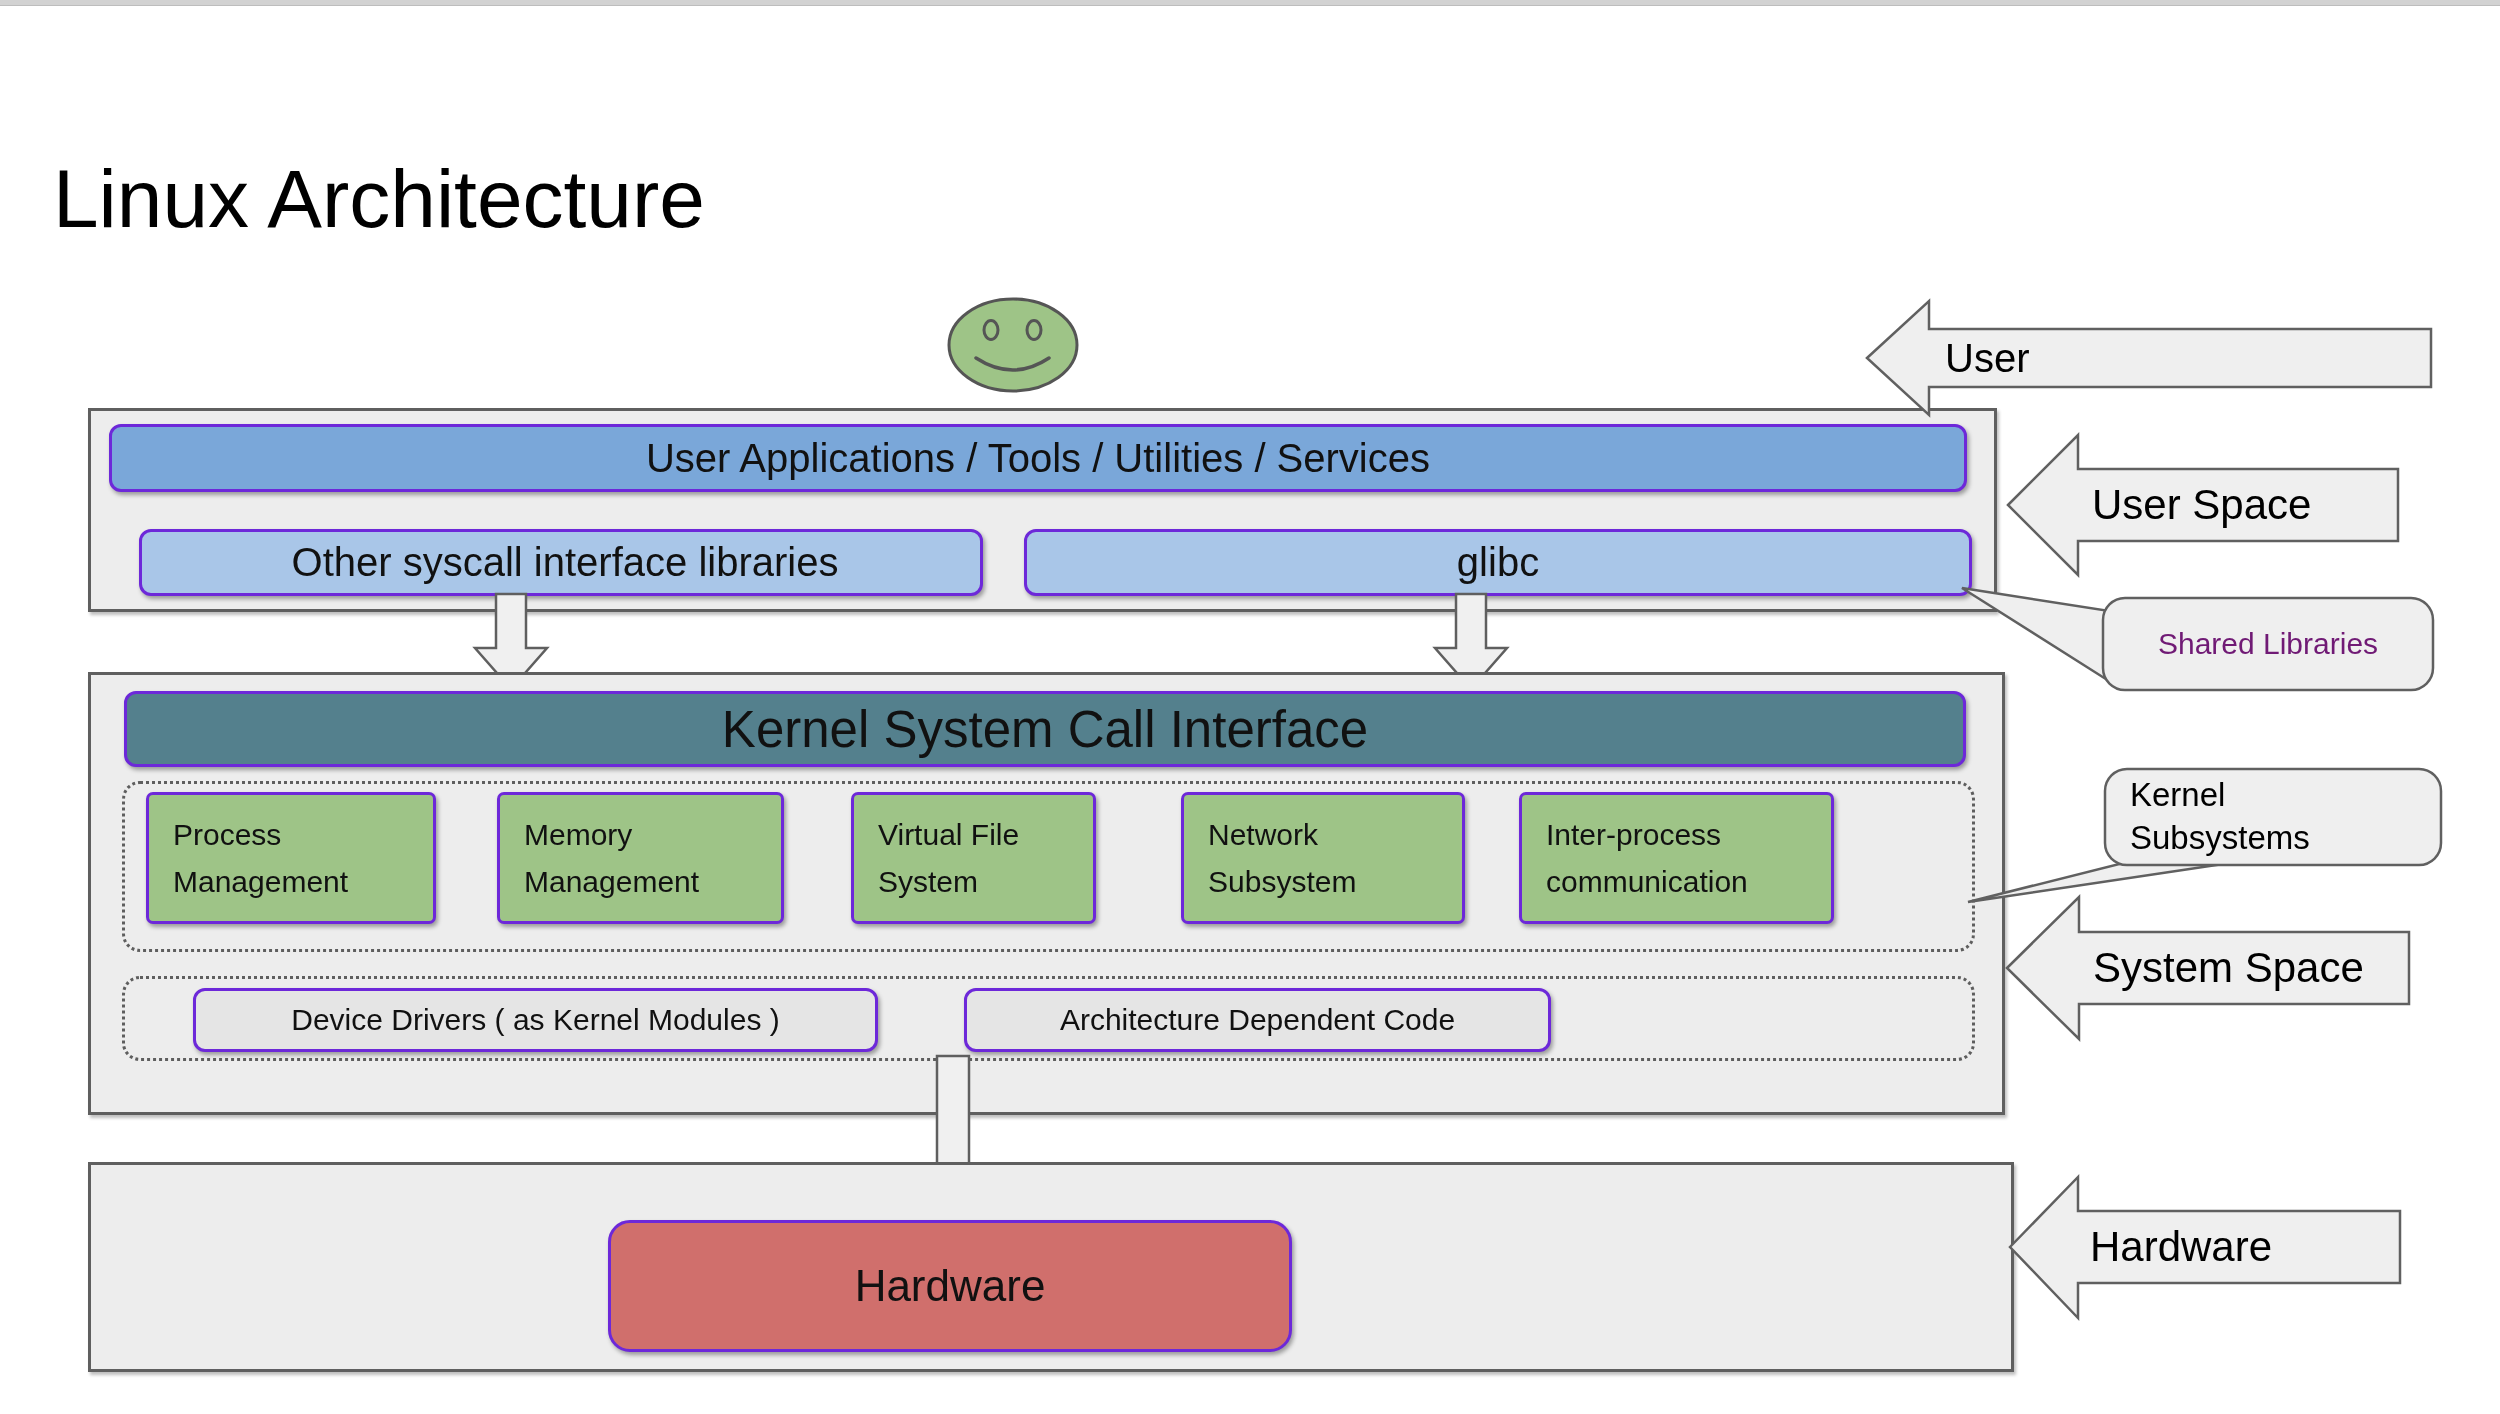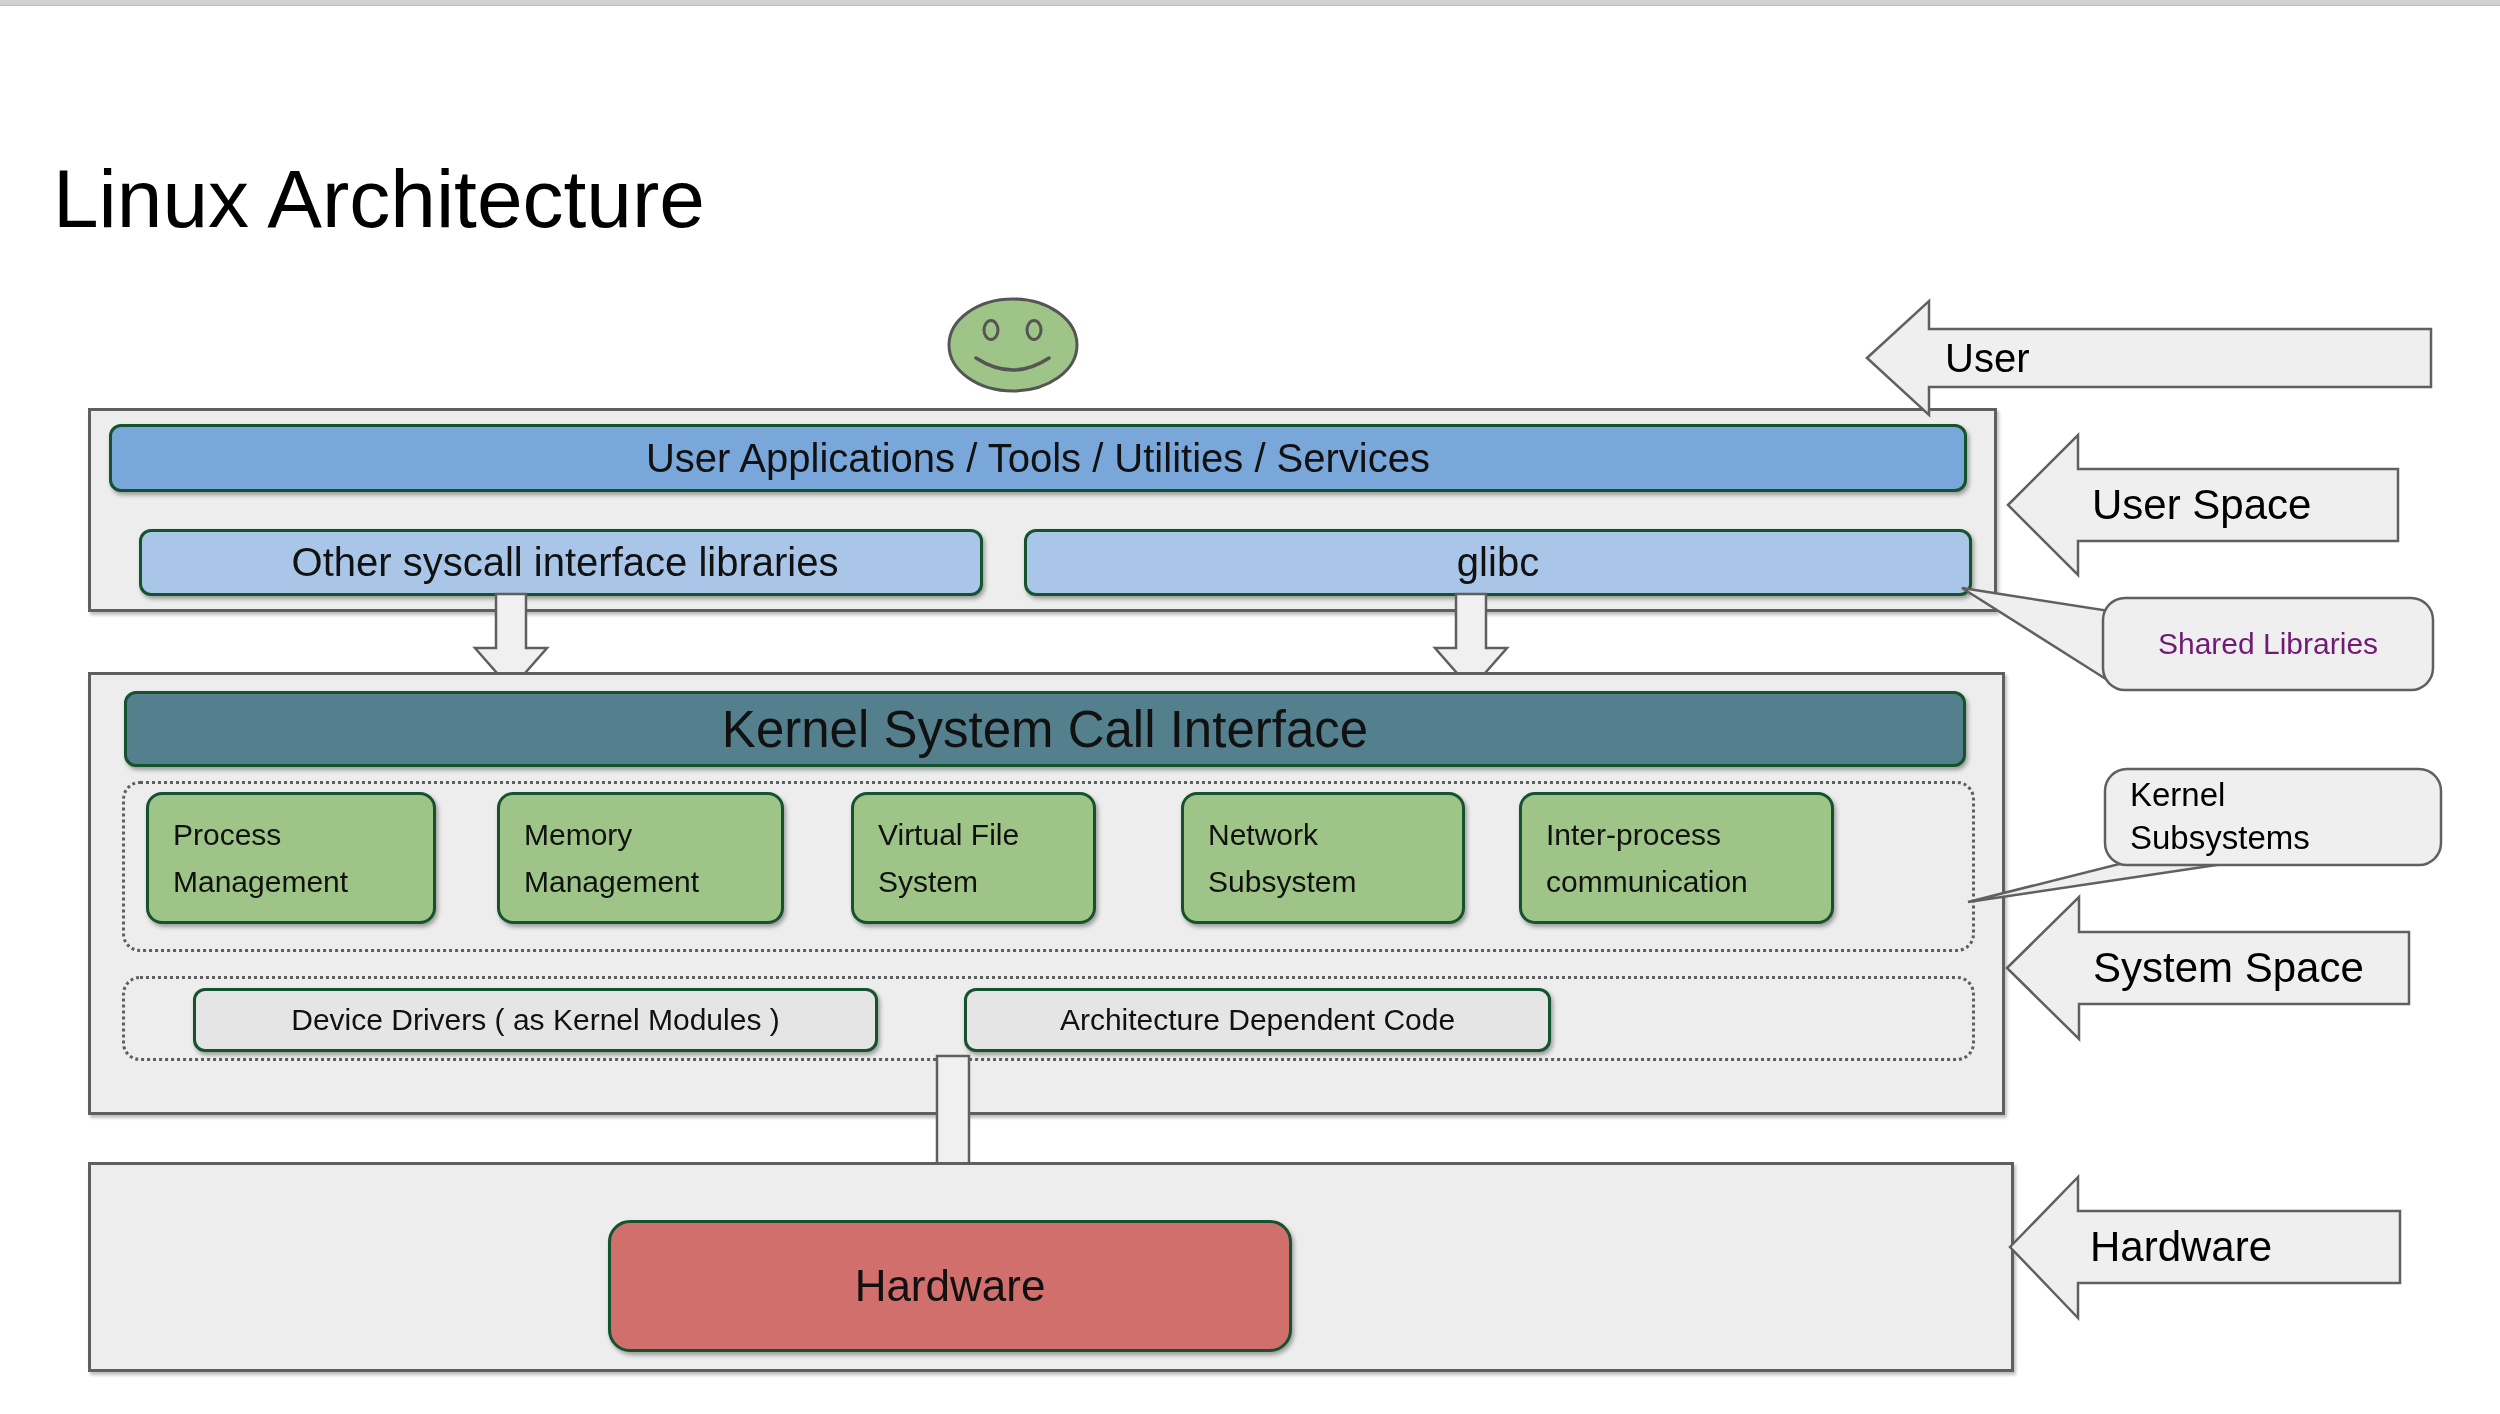--- a/index.html
+++ b/index.html
@@ -11,29 +11,29 @@
   .abs{position:absolute;}
   .title{
     left:16px;top:152px;width:2500px;
     font-size:82px;font-weight:400;letter-spacing:0px;color:#000;margin-left:37px;
   }
   .container{
     background:#ededed;border:3px solid #5f5f5f;box-sizing:border-box;
     box-shadow:2px 3px 3px rgba(0,0,0,0.25);
   }
   .rbox{
-    box-sizing:border-box;border:3px solid #14532d;border-radius:12px;
+    box-sizing:border-box;border:3px solid #6d28d9;border-radius:12px;
     display:flex;align-items:center;justify-content:center;
     box-shadow:2px 3px 4px rgba(0,0,0,0.35);
   }
   .bar-blue{background:#7aa7d9;font-size:40px;}
   .bar-lblue{background:#a9c6e8;font-size:40px;}
   .bar-teal{background:#54808d;font-size:51px;}
   .box-green{
-    background:#9ec487;border-radius:16px;font-size:30px;
+    background:#9ec487;border-radius:7px;font-size:30px;
     justify-content:flex-start;flex-direction:column;align-items:flex-start;
     padding-left:24px;row-gap:14px;justify-content:center;line-height:1.1;
   }
   .box-orange{background:#e5e5e5;font-size:30px;}
   .box-red{background:#d06f6c;border-radius:22px;font-size:44px;}
   .dotted{
     box-sizing:border-box;border:3px dotted #5e5e5e;border-radius:18px;background:transparent;
   }
   .arrow-label{
     display:flex;align-items:center;font-size:42px;color:#000;

